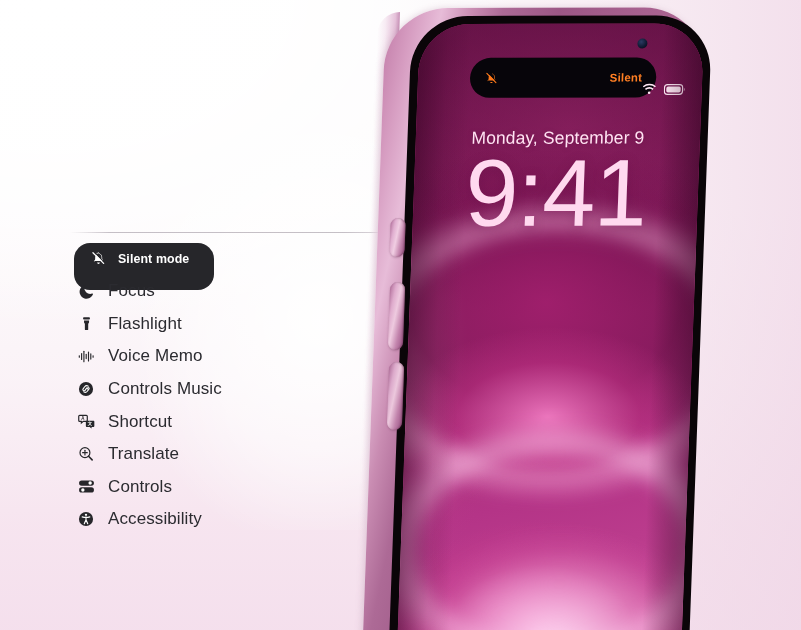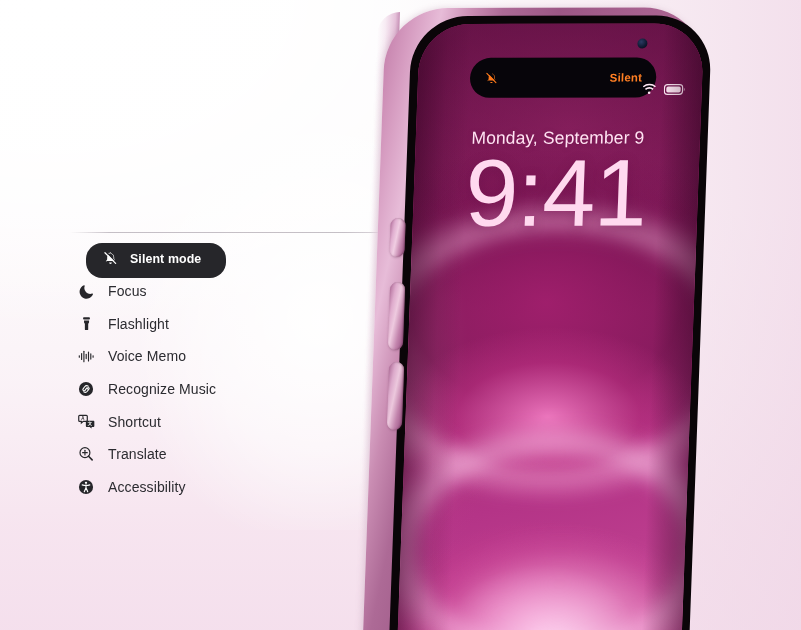--- a/index.html
+++ b/index.html
@@ -106,36 +106,36 @@
     width: 24px;
     height: 24px;
     display: flex;
     align-items: center;
     justify-content: center;
     color: #26262a;
   }
   .menu-row .lbl {
     position: absolute;
     left: 38px;
-    font-size: 14px;
+    font-size: 17px;
     color: #2b2b30;
     letter-spacing: 0.1px;
     white-space: nowrap;
   }
 
   
   .menu-row.selected {
     height: 31px;
   }
   .pill {
     position: absolute;
-    left: 16px;
+    left: 4px;
     top: -1px;
     height: 31px;
-    padding: 0 20px 4px 0;
+    padding: 0 20px 16px 0;
     min-width: 120px;
     background: #26262a;
     border-radius: 16px;
     display: flex;
     align-items: center;
     text-decoration: underline;
   }
   .pill .ico { color: #ffffff; left: 12px; }
   .pill .lbl {
     color: #ffffff;
@@ -447,21 +447,21 @@
     </div>
 
     <div class="menu-row">
       <span class="ico">
         <svg width="18" height="18" viewBox="0 0 24 24">
           <circle cx="12" cy="12" r="9.4" fill="currentColor"></circle>
           <path d="M14.9 8.2c-1.6-1.15-3.5-.75-4.65.8l-2.1 2.85c-.55.75-.4 1.75.32 2.3.72.52 1.72.35 2.25-.4l2.1-2.85c.3-.4.83-.5 1.22-.22.4.3.48.83.2 1.22" stroke="#ffffff" stroke-width="1.5" fill="none" stroke-linecap="round"></path>
           <path d="M9.1 15.8c1.6 1.15 3.5.75 4.65-.8l2.1-2.85c.55-.75.4-1.75-.32-2.3" stroke="#ffffff" stroke-width="1.5" fill="none" stroke-linecap="round"></path>
         </svg>
       </span>
-      <span class="lbl">Recognize Music</span>
+      <span class="lbl">Controls Music</span>
     </div>
 
     <div class="menu-row">
       <span class="ico">
         <svg width="19" height="19" viewBox="0 0 24 24">
           <path d="M3.4 4.2h8.4c.66 0 1.2.54 1.2 1.2v5.2c0 .66-.54 1.2-1.2 1.2H8.0l-2.5 2.1v-2.1H3.4c-.66 0-1.2-.54-1.2-1.2V5.4c0-.66.54-1.2 1.2-1.2z" fill="none" stroke="currentColor" stroke-width="1.5"></path>
           <text x="7.4" y="9.6" font-family="Liberation Sans, sans-serif" font-size="5.6" fill="currentColor" text-anchor="middle" font-weight="bold">A</text>
           <path d="M12.4 11.1h8.3c.66 0 1.2.54 1.2 1.2v5.3c0 .66-.54 1.2-1.2 1.2h-2.3v2.1l-2.5-2.1h-3.5c-.66 0-1.2-.54-1.2-1.2v-5.3c0-.66.54-1.2 1.2-1.2z" fill="currentColor"></path>
           <text x="16.5" y="17.0" font-family="Liberation Sans, sans-serif" font-size="5.6" fill="#ffffff" text-anchor="middle" font-weight="bold">文</text>
         </svg>
@@ -474,20 +474,31 @@
         <svg width="18" height="18" viewBox="0 0 24 24">
           <circle cx="10.6" cy="10.2" r="6.6" fill="none" stroke="currentColor" stroke-width="1.6"></circle>
           <line x1="10.6" y1="7.1" x2="10.6" y2="13.3" stroke="currentColor" stroke-width="1.5" stroke-linecap="round"></line>
           <line x1="7.5" y1="10.2" x2="13.7" y2="10.2" stroke="currentColor" stroke-width="1.5" stroke-linecap="round"></line>
           <line x1="15.4" y1="15.0" x2="20.2" y2="19.8" stroke="currentColor" stroke-width="2.1" stroke-linecap="round"></line>
         </svg>
       </span>
       <span class="lbl">Translate</span>
     </div>
 
+    <div class="menu-row">
+      <span class="ico">
+        <svg width="19" height="19" viewBox="0 0 24 24" fill="currentColor">
+          <rect x="2.6" y="4.3" width="18.8" height="6.6" rx="3.3"></rect>
+          <circle cx="16.6" cy="7.6" r="2.15" fill="#ffffff"></circle>
+          <rect x="2.6" y="13.1" width="18.8" height="6.6" rx="3.3"></rect>
+          <circle cx="7.4" cy="16.4" r="2.15" fill="#ffffff"></circle>
+        </svg>
+      </span>
+      <span class="lbl">Controls</span>
+    </div>
 
 
     <div class="menu-row">
       <span class="ico">
         <svg width="18" height="18" viewBox="0 0 24 24">
           <circle cx="12" cy="12" r="9.4" fill="currentColor"></circle>
           <circle cx="12" cy="6.4" r="1.55" fill="#ffffff"></circle>
           <path d="M6.9 9.2c3.3 1.05 6.9 1.05 10.2 0" stroke="#ffffff" stroke-width="1.55" stroke-linecap="round" fill="none"></path>
           <path d="M12 9.0v4.1m0 0-2.3 5.1m2.3-5.1 2.3 5.1" stroke="#ffffff" stroke-width="1.55" stroke-linecap="round" fill="none"></path>
         </svg>

